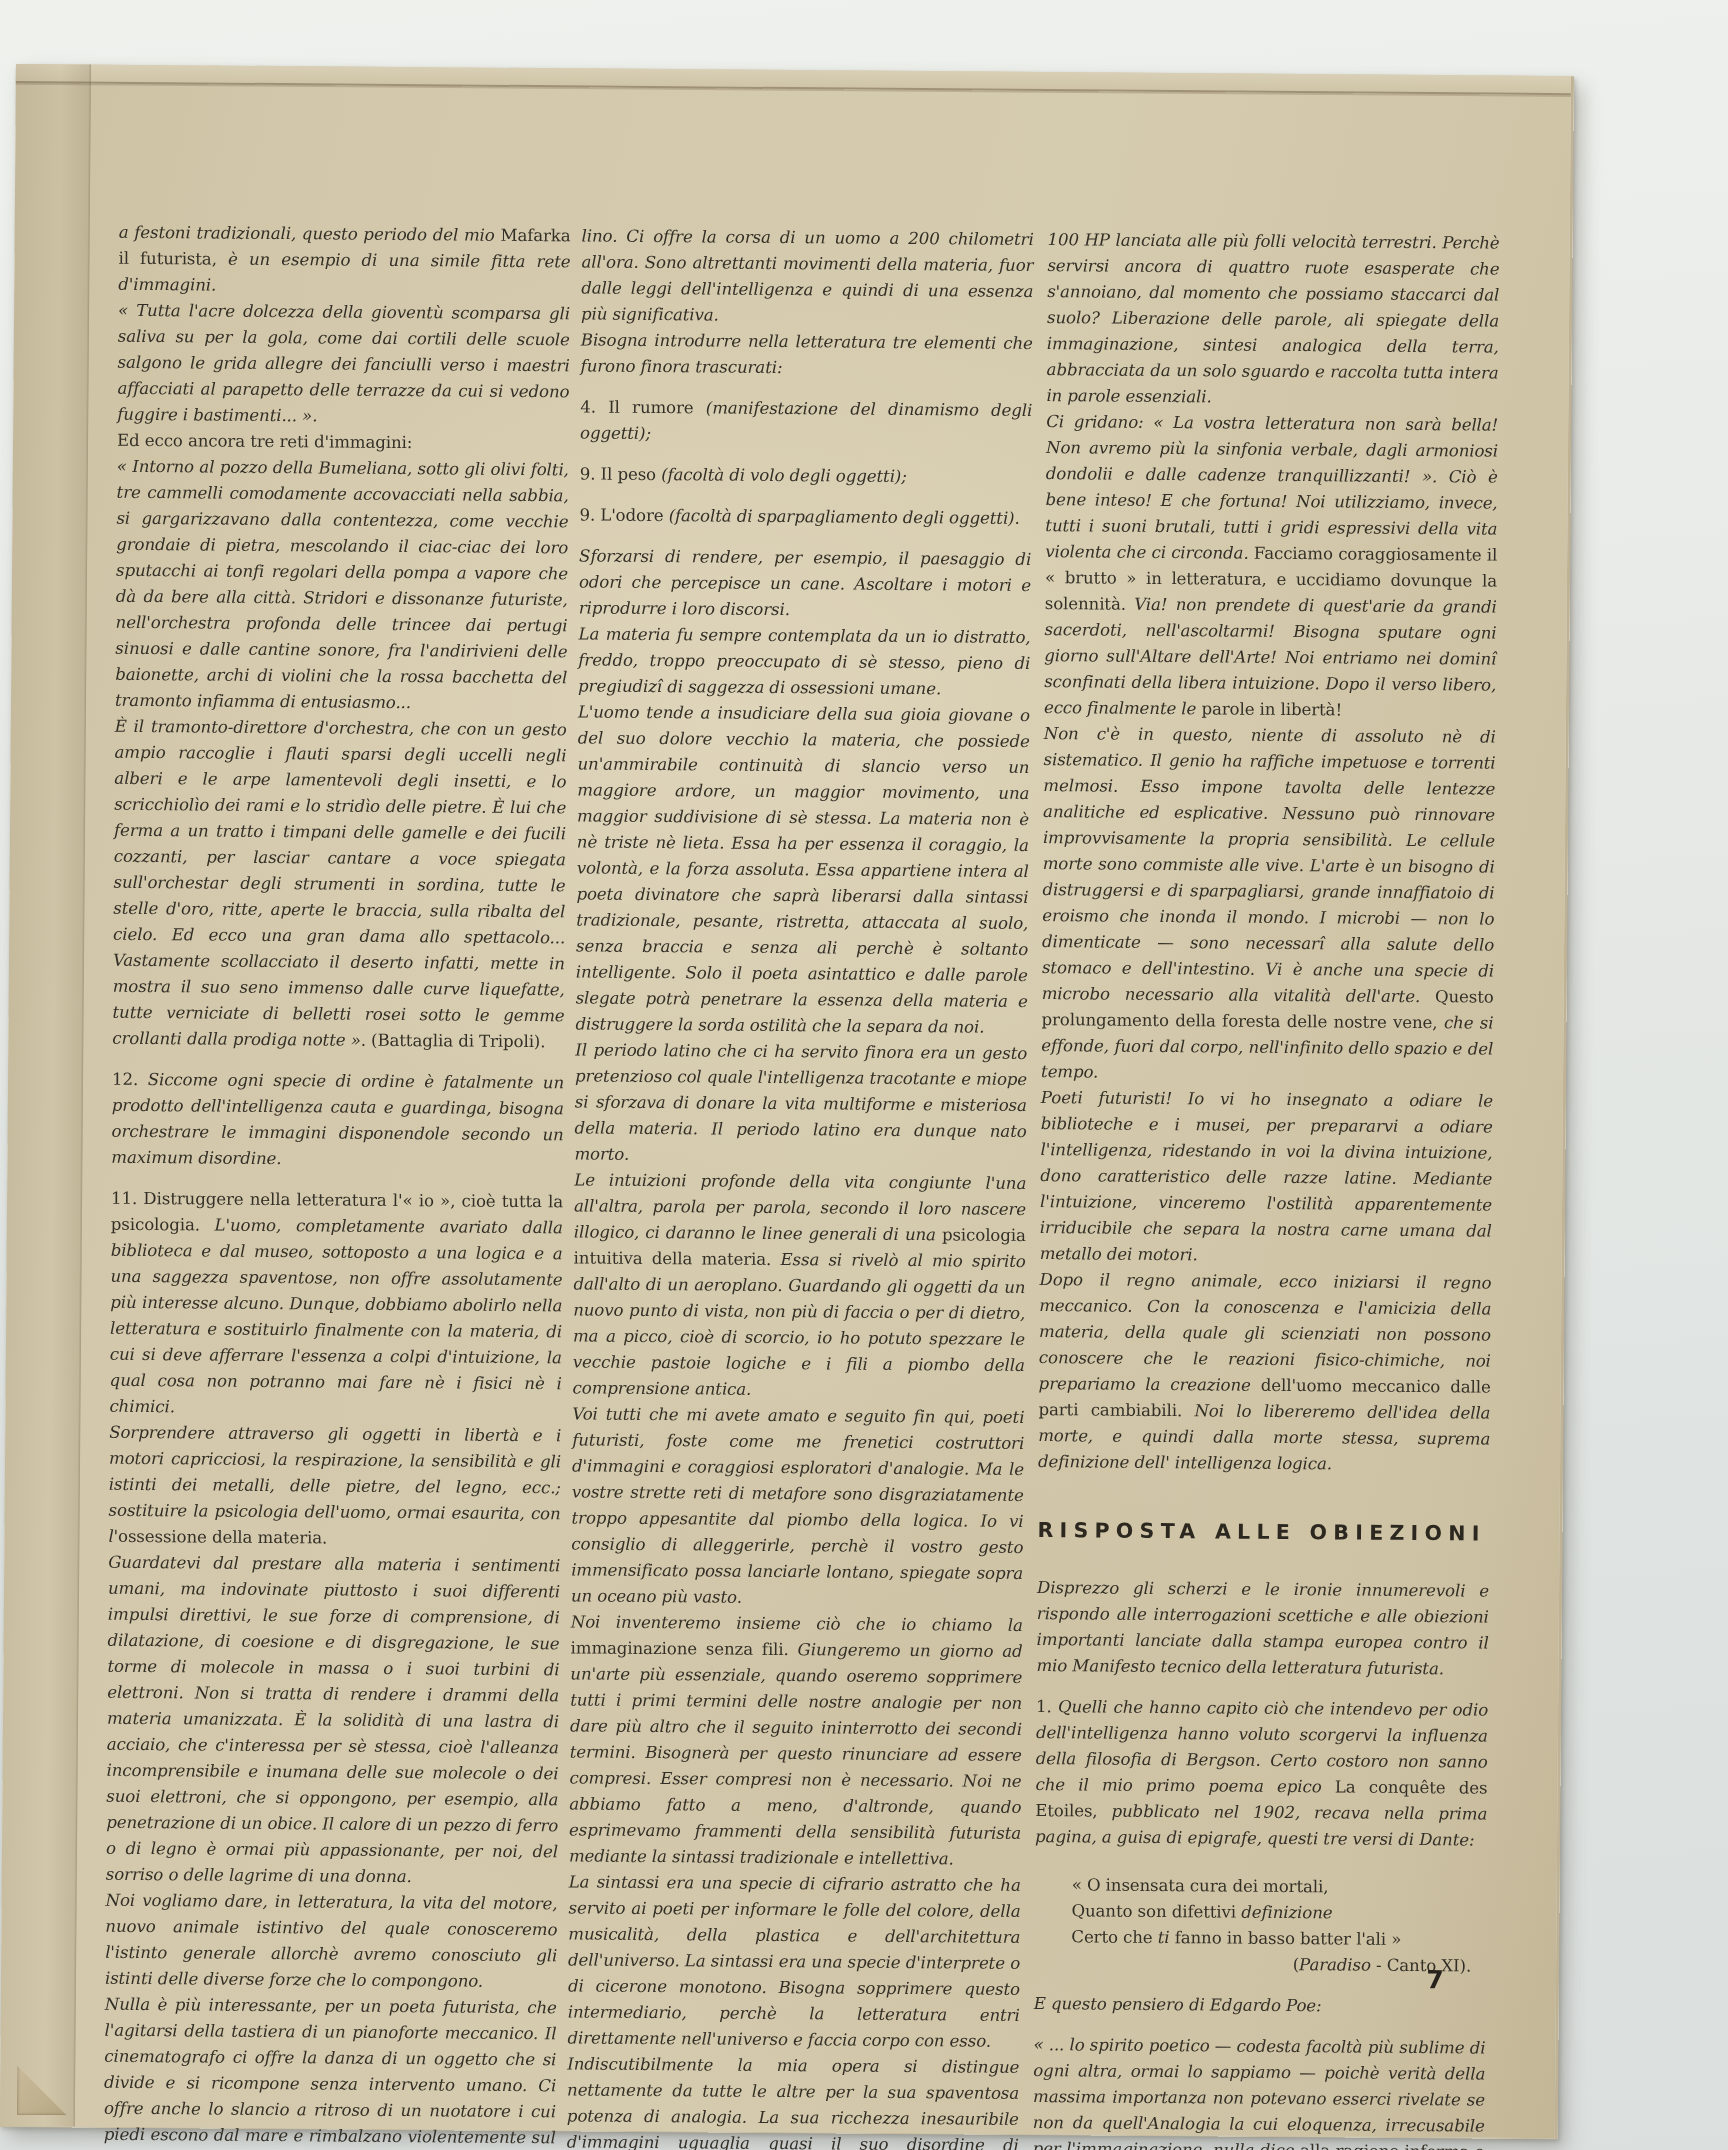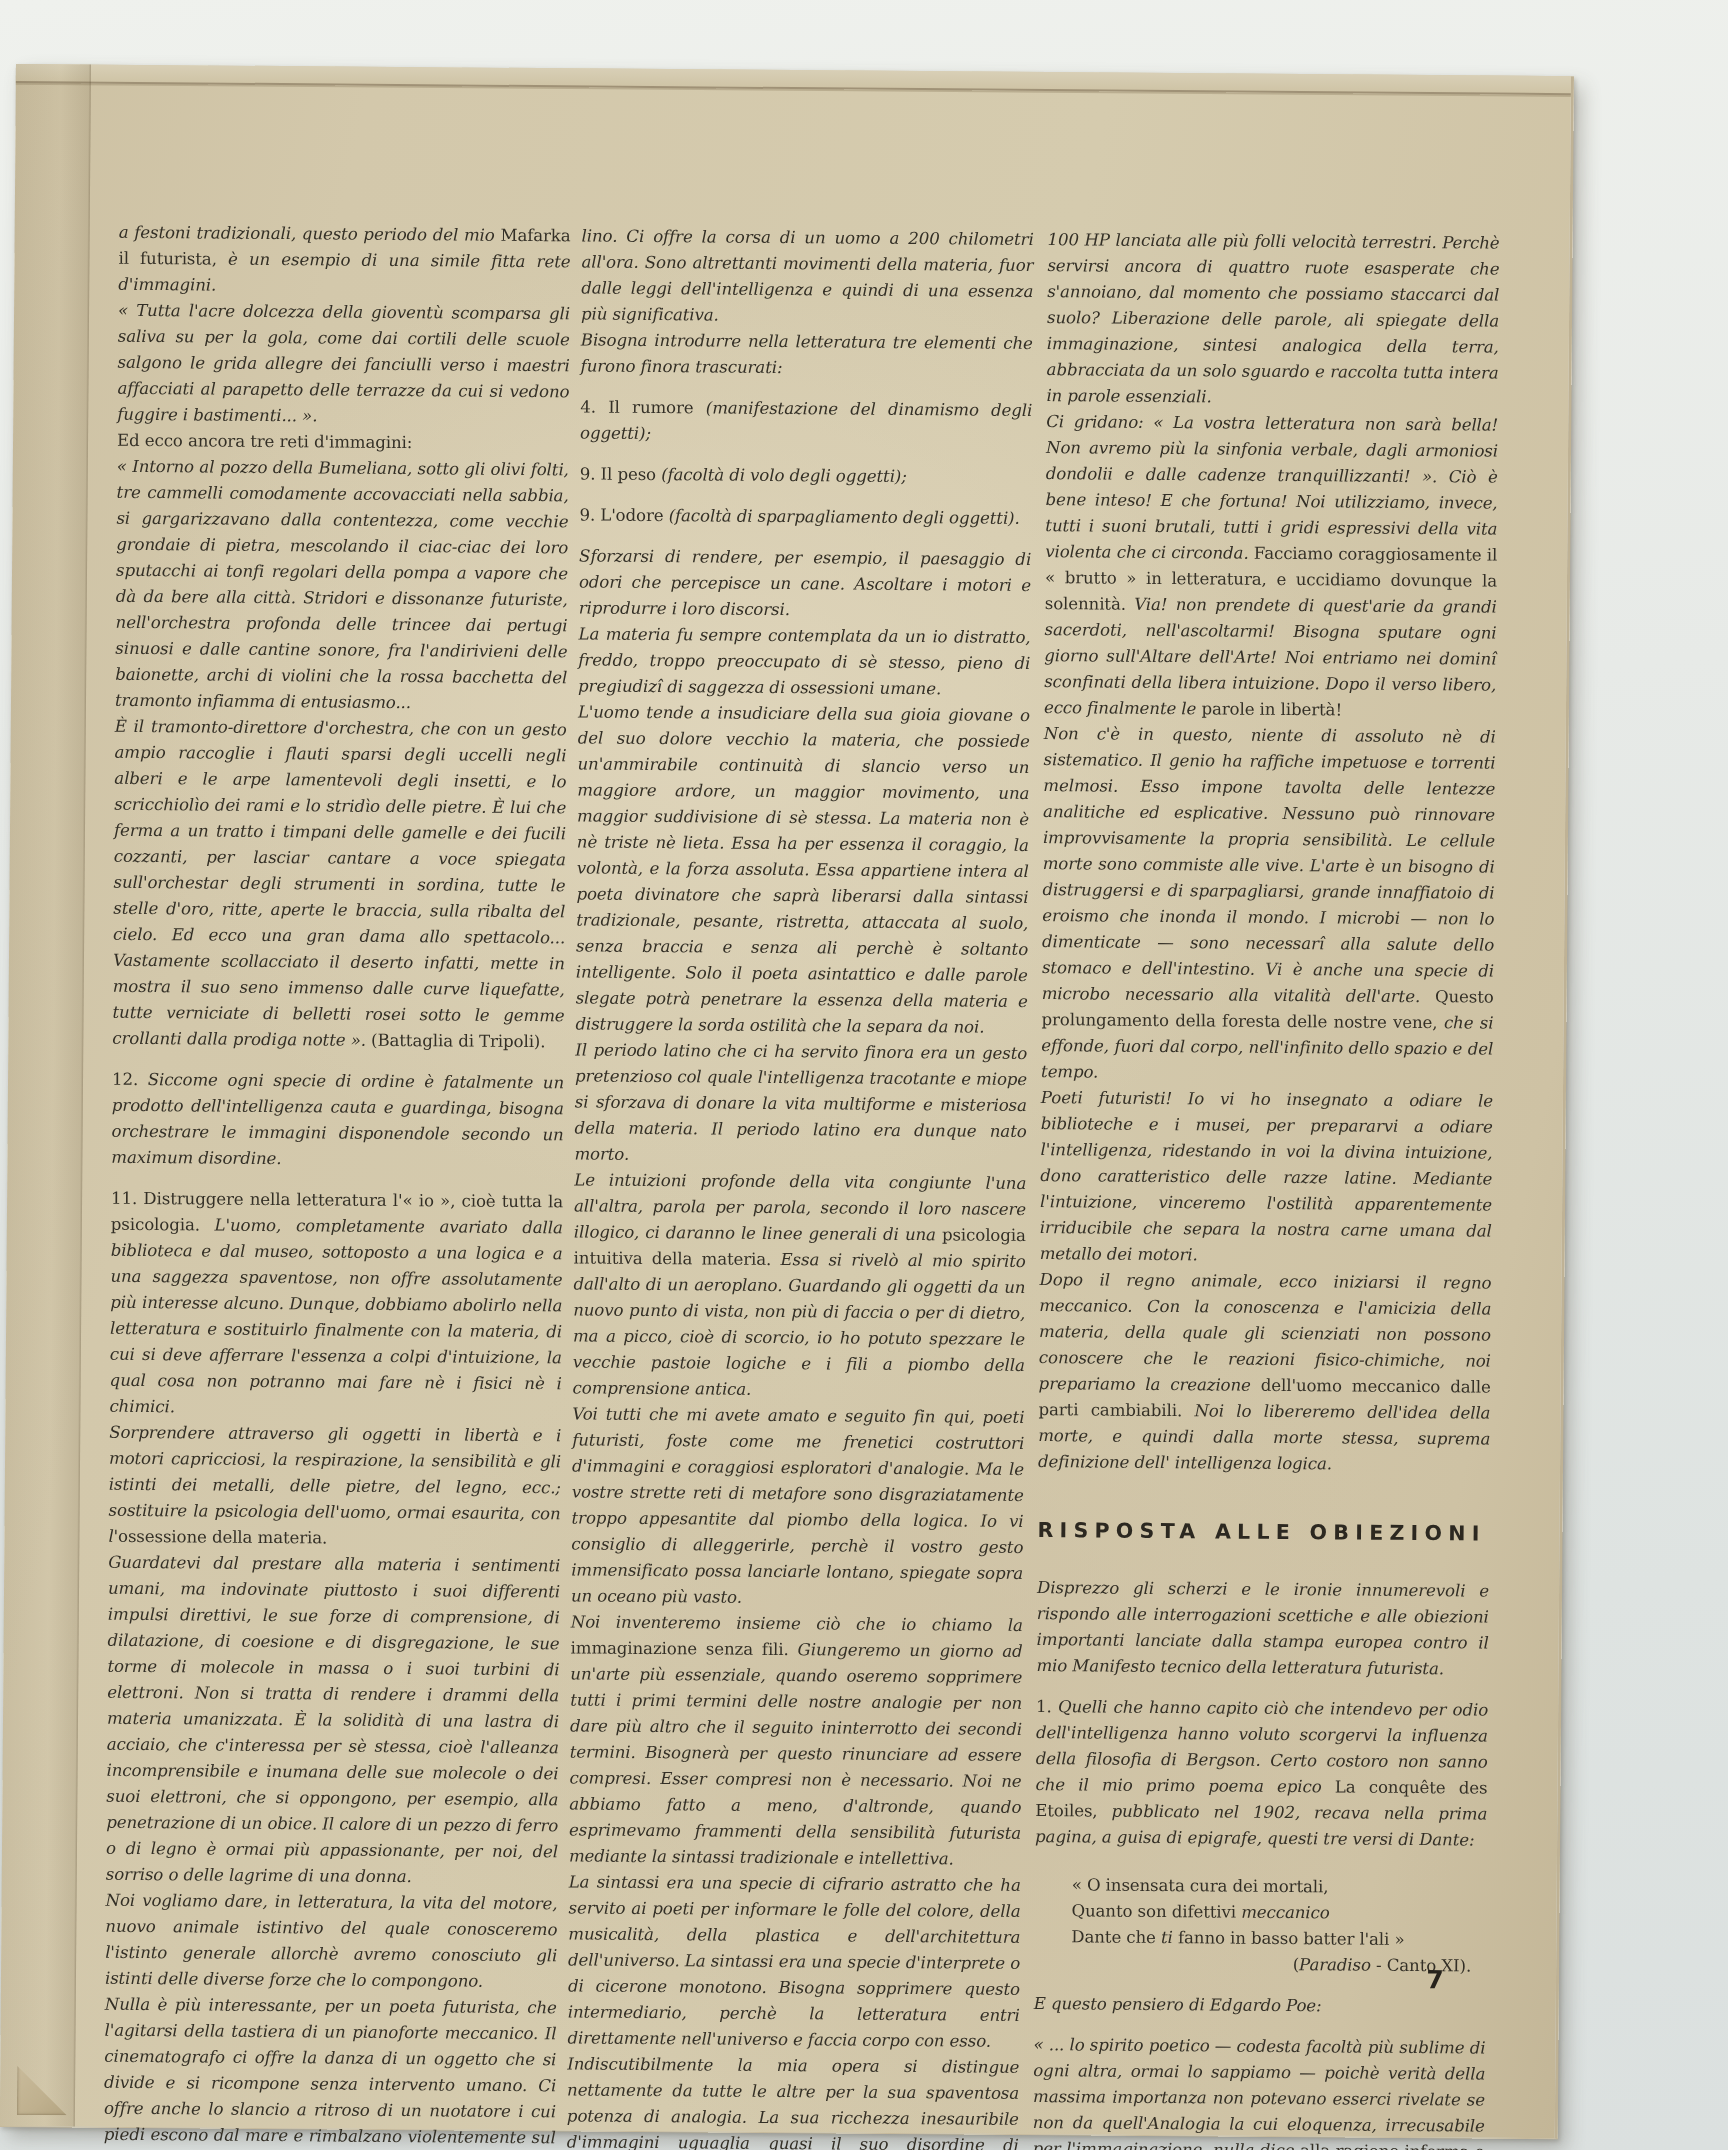--- a/index.html
+++ b/index.html
@@ -102,22 +102,22 @@
   <div class="col col-3">
       <p class="para body"><span class="run-i">100 HP lanciata alle più folli velocità terrestri. Perchè servirsi ancora di quattro ruote esasperate che s'annoiano, dal momento che possiamo staccarci dal suolo? Liberazione delle parole, ali spiegate della immaginazione, sintesi analogica della terra, abbracciata da un solo sguardo e raccolta tutta intera in parole essenziali.</span></p>
       <p class="para body"><span class="run-i">Ci gridano: « La vostra letteratura non sarà bella! Non avremo più la sinfonia verbale, dagli armoniosi dondolii e dalle cadenze tranquillizzanti! ». Ciò è bene inteso! E che fortuna! Noi utilizziamo, invece, tutti i suoni brutali, tutti i gridi espressivi della vita violenta che ci circonda. </span><span class="run-r">Facciamo coraggiosamente il « brutto » in letteratura, e uccidiamo dovunque la solennità. </span><span class="run-i">Via! non prendete di quest'arie da grandi sacerdoti, nell'ascoltarmi! Bisogna sputare ogni giorno sull'Altare dell'Arte! Noi entriamo nei dominî sconfinati della libera intuizione. Dopo il verso libero, ecco finalmente le </span><span class="run-r">parole in libertà!</span></p>
       <p class="para body"><span class="run-i">Non c'è in questo, niente di assoluto nè di sistematico. Il genio ha raffiche impetuose e torrenti melmosi. Esso impone tavolta delle lentezze analitiche ed esplicative. Nessuno può rinnovare improvvisamente la propria sensibilità. Le cellule morte sono commiste alle vive. L'arte è un bisogno di distruggersi e di sparpagliarsi, grande innaffiatoio di eroismo che inonda il mondo. I microbi — non lo dimenticate — sono necessarî alla salute dello stomaco e dell'intestino. Vi è anche una specie di microbo necessario alla vitalità dell'arte. </span><span class="run-r">Questo prolungamento della foresta delle nostre vene, </span><span class="run-i">che si effonde, fuori dal corpo, nell'infinito dello spazio e del tempo.</span></p>
       <p class="para body"><span class="run-i">Poeti futuristi! Io vi ho insegnato a odiare le biblioteche e i musei, per prepararvi a odiare l'intelligenza, ridestando in voi la divina intuizione, dono caratteristico delle razze latine. Mediante l'intuizione, vinceremo l'ostilità apparentemente irriducibile che separa la nostra carne umana dal metallo dei motori.</span></p>
       <p class="para body"><span class="run-i">Dopo il regno animale, ecco iniziarsi il regno meccanico. Con la conoscenza e l'amicizia della materia, della quale gli scienziati non possono conoscere che le reazioni fisico-chimiche, noi prepariamo la creazione </span><span class="run-r">dell'uomo meccanico dalle parti cambiabili. </span><span class="run-i">Noi lo libereremo dell'idea della morte, e quindi dalla morte stessa, suprema definizione dell' intelligenza logica.</span></p>
       <p class="para heading"><span class="run-r">RISPOSTA ALLE OBIEZIONI</span></p>
       <p class="para body"><span class="run-i">Disprezzo gli scherzi e le ironie innumerevoli e rispondo alle interrogazioni scettiche e alle obiezioni importanti lanciate dalla stampa europea contro il mio Manifesto tecnico della letteratura futurista.</span></p>
       <p class="para body gap"><span class="run-r">1. </span><span class="run-i">Quelli che hanno capito ciò che intendevo per odio dell'intelligenza hanno voluto scorgervi la influenza della filosofia di Bergson. Certo costoro non sanno che il mio primo poema epico </span><span class="run-r">La conquête des Etoiles, </span><span class="run-i">pubblicato nel 1902, recava nella prima pagina, a guisa di epigrafe, questi tre versi di Dante:</span></p>
       <p class="para verse gap"><span class="run-r">« O insensata cura dei mortali,</span></p>
-      <p class="para verse"><span class="run-r">Quanto son difettivi </span><span class="run-i">meccanico</span></p>
-      <p class="para verse"><span class="run-r">Dante che </span><span class="run-i">ti</span><span class="run-r"> fanno in basso batter l'ali »</span></p>
+      <p class="para verse"><span class="run-r">Quanto son difettivi </span><span class="run-i">definizione</span></p>
+      <p class="para verse"><span class="run-r">Certo che </span><span class="run-i">ti</span><span class="run-r"> fanno in basso batter l'ali »</span></p>
       <p class="para attr-right"><span class="run-r">(</span><span class="run-i">Paradiso</span><span class="run-r"> - Canto XI).</span></p>
       <p class="para body gap"><span class="run-i">E questo pensiero di Edgardo Poe:</span></p>
       <p class="para body gap"><span class="run-i">« ... lo spirito poetico — codesta facoltà più sublime di ogni altra, ormai lo sappiamo — poichè verità della massima importanza non potevano esserci rivelate se non da quell'Analogia la cui eloquenza, irrecusabile per l'immaginazione, nulla dice </span><span class="run-r">alla ragione inferma e solitaria »</span></p>
     </div>
 
   <div class="page-number">7</div>
 </div>
 
 
 </body></html>

